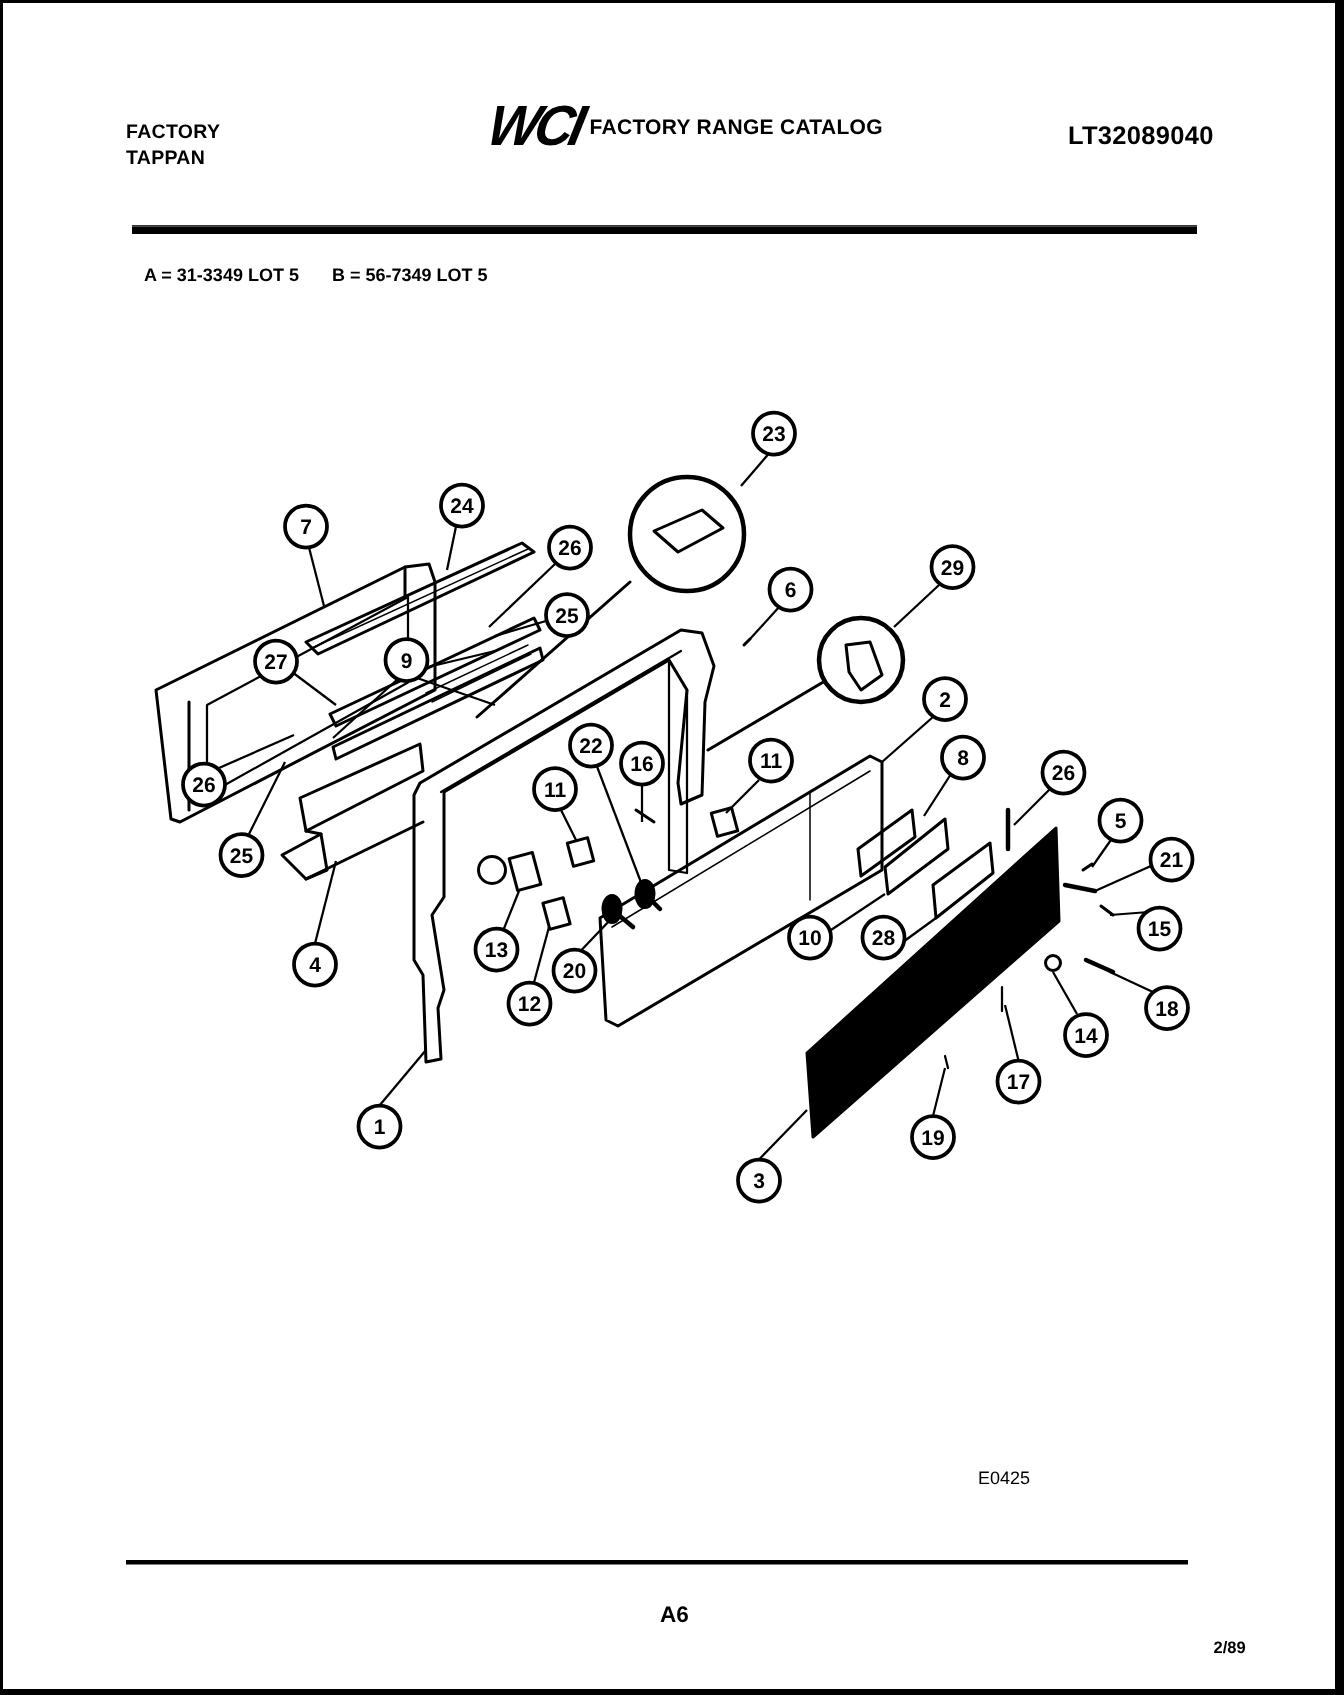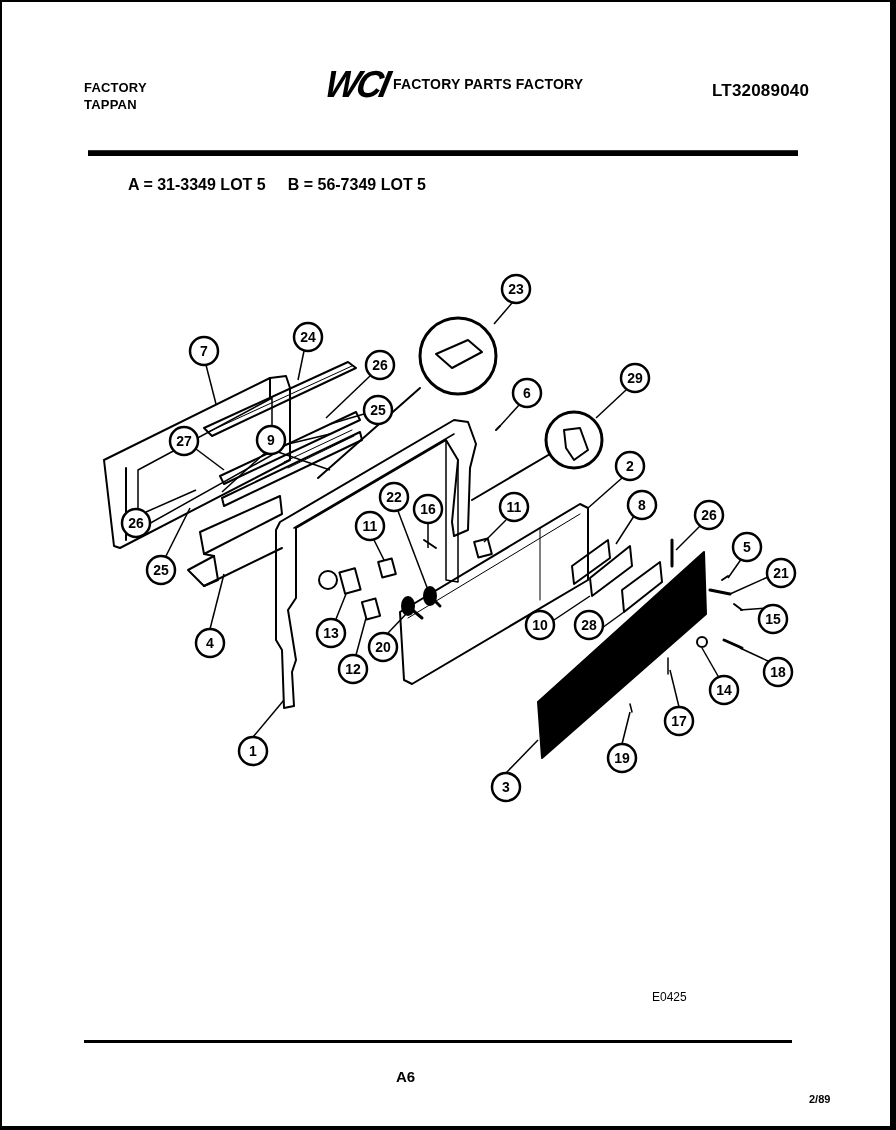--- a/index.html
+++ b/index.html
@@ -6,42 +6,42 @@
   body{width:896px;height:1130px;position:relative;overflow:hidden;font-family:"Liberation Sans",sans-serif;color:#000;}
   .frame{position:absolute;left:0;top:0;width:896px;height:1130px;background:#000;}
   .page{position:absolute;left:2px;top:2px;width:888px;height:1124px;background:#fff;}
   .hdr-left{position:absolute;left:84px;top:79px;font-weight:bold;font-size:13px;line-height:17px;letter-spacing:0.2px;}
   .hdr-center{position:absolute;left:326px;top:66px;display:flex;align-items:center;}
   .logo{font-weight:bold;font-style:italic;font-size:36px;letter-spacing:-3px;transform:skewX(-12deg) scaleY(1.05);line-height:36px;margin-right:6px;font-family:"Liberation Sans",sans-serif;}
   .catalog-title{font-weight:bold;font-size:14px;letter-spacing:0.2px;}
   .hdr-right{position:absolute;left:712px;top:81px;font-weight:bold;font-size:17px;letter-spacing:0.2px;}
   .rule-top{position:absolute;left:88px;top:151px;width:710px;height:5px;background:#000;}
   .rule-top-thin{position:absolute;left:88px;top:150px;width:710px;height:1px;background:#333;}
-  .models{position:absolute;left:96px;top:176px;font-weight:bold;font-size:16px;display:flex;gap:22px;margin-left:32px;}
+  .models{position:absolute;left:96px;top:176px;font-weight:bold;font-size:12px;display:flex;gap:22px;}
   .diagram{position:absolute;left:0;top:0;width:896px;height:1130px;}
   .callout-text{font-family:"Liberation Sans",sans-serif;font-weight:bold;font-size:14px;}
-  .ecode{position:absolute;left:652px;top:978px;font-size:12px;margin-top:12px;}
+  .ecode{position:absolute;left:652px;top:978px;font-size:12px;}
   .rule-bot{position:absolute;left:84px;top:1040px;width:708px;height:3px;background:#000;}
-  .page-no{position:absolute;left:396px;top:1068px;font-weight:bold;font-size:15px;}
+  .page-no{position:absolute;left:440px;top:1068px;font-weight:bold;font-size:15px;}
   .date{position:absolute;left:762px;top:1093px;font-weight:bold;font-size:11px;margin-left:47px;}
 </style>
 </head>
 <body>
 
 <div class="frame"></div>
 <div class="page"></div>
 
 <div class="hdr-left">
   <div>FACTORY</div>
   <div>TAPPAN</div>
 </div>
 
 <div class="hdr-center">
   <span class="logo">WCI</span>
-  <span class="catalog-title">FACTORY PARTS FACTORY</span>
+  <span class="catalog-title">FACTORY RANGE CATALOG</span>
 </div>
 
 <div class="hdr-right">LT32089040</div>
 
 <div class="rule-top-thin"></div>
 <div class="rule-top"></div>
 
 <div class="models">
   <span>A = 31-3349 LOT 5</span>
   <span>B = 56-7349 LOT 5</span>

